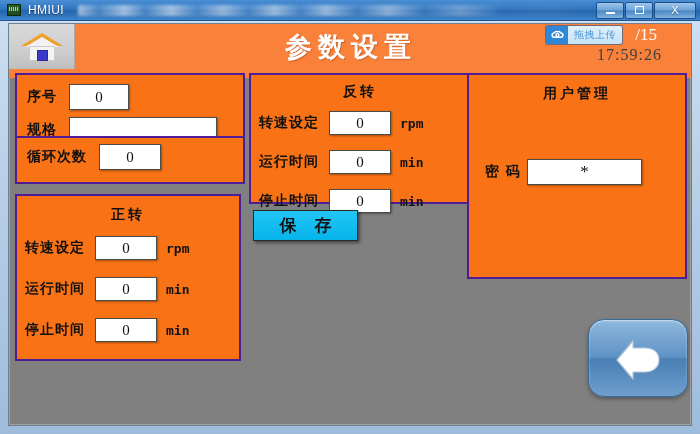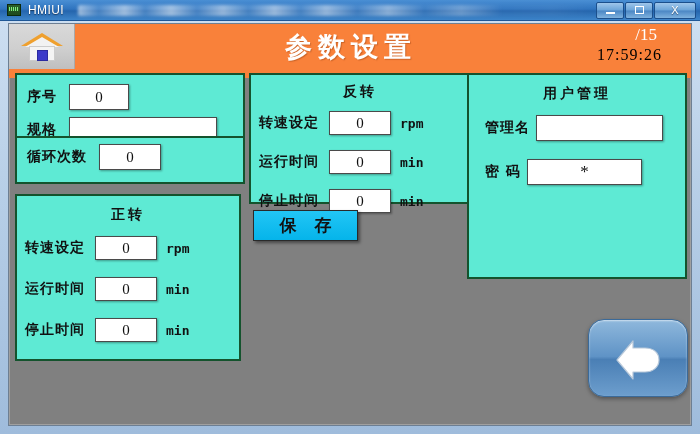--- a/index.html
+++ b/index.html
@@ -173,31 +173,31 @@
   .page-count {
     position: absolute;
     right: 36px; top: 1px;
     color: #ffffff;
     font-size: 17px;
     font-family: "Liberation Serif", serif;
   }
   .clock {
     position: absolute;
     right: 31px; top: 22px;
-    color: #000000;
+    color: #404040;
     font-size: 16px;
     font-family: "Liberation Serif", serif;
     letter-spacing: 1px;
   }
 
   
   .panel {
     position: absolute;
-    background: #5eead4;
-    border: 2px solid #14532d;
+    background: #f97316;
+    border: 2px solid #4c1d95;
   }
   .panel-title {
     text-align: center;
     color: #111111;
     font-size: 14px;
     font-family: Liberation Mono, monospace;
     font-weight: bold;
     letter-spacing: 3px;
   }
   .field { position: absolute; display: flex; align-items: center; }
@@ -294,20 +294,29 @@
         <div class="home-glyph">
           <div class="roof"></div>
             <div class="roof2"></div>
           <div class="body"></div>
             <div class="door"></div>
         </div>
       </div>
 
       <div class="app-title">参数设置</div>
 
+      <div class="upload-chip">
+        <div class="ico">
+          <svg width="15" height="11" viewBox="0 0 15 11">
+            <path d="M4.2 3.0a2.1 2.1 0 100 4.2h6.6a2.1 2.1 0 100-4.2 2.4 2.4 0 00-3.3-1.2 2.4 2.4 0 00-3.3 1.2z" fill="none" stroke="#ffffff" stroke-width="1.5" stroke-linejoin="round"></path>
+            <circle cx="7.5" cy="5.1" r="1.5" fill="none" stroke="#ffffff" stroke-width="1.4"></circle>
+          </svg>
+        </div>
+        <div class="lbl">拖拽上传</div>
+      </div>
 
       <div class="page-count">/15</div>
       <div class="clock">17:59:26</div>
     </div>
 
     <div class="panel" id="panel-basic">
       <div class="field" style="left:10px; top:9px;">
         <span class="lab">序号</span>
         <span class="box" style="width:60px;height:26px;margin-left:12px;">0</span>
       </div>
@@ -366,24 +375,20 @@
         <span class="box" style="width:62px;height:24px;margin-left:10px;">0</span>
         <span class="unit" style="margin-left:9px;">min</span>
       </div>
     </div>
 
     <div class="act-btn" id="btn-save">保 存</div>
 
     <div class="panel" id="panel-user">
       <div class="panel-title" style="margin-top:10px;">用户管理</div>
 
-      <div class="field" style="left:16px; top:40px;">
-        <span class="lab">管理名</span>
-        <span class="box" style="width:127px;height:26px;margin-left:6px;"></span>
-      </div>
 
       <div class="field" style="left:16px; top:84px;">
         <span class="lab">密  码</span>
         <span class="box" style="width:115px;height:26px;margin-left:6px;font-size:17px;">*</span>
       </div>
     </div>
 
     <div class="back-btn">
       <svg width="62" height="46" viewBox="0 0 62 46">
         <path d="M26 6 L26 13 L38 13 C47 13 52 18 52 25 C52 32 46 37 38 37 L26 37 L26 44 L10 25 Z" fill="#ffffff" stroke="#b9c9da" stroke-width="1.2" stroke-linejoin="round"></path>

